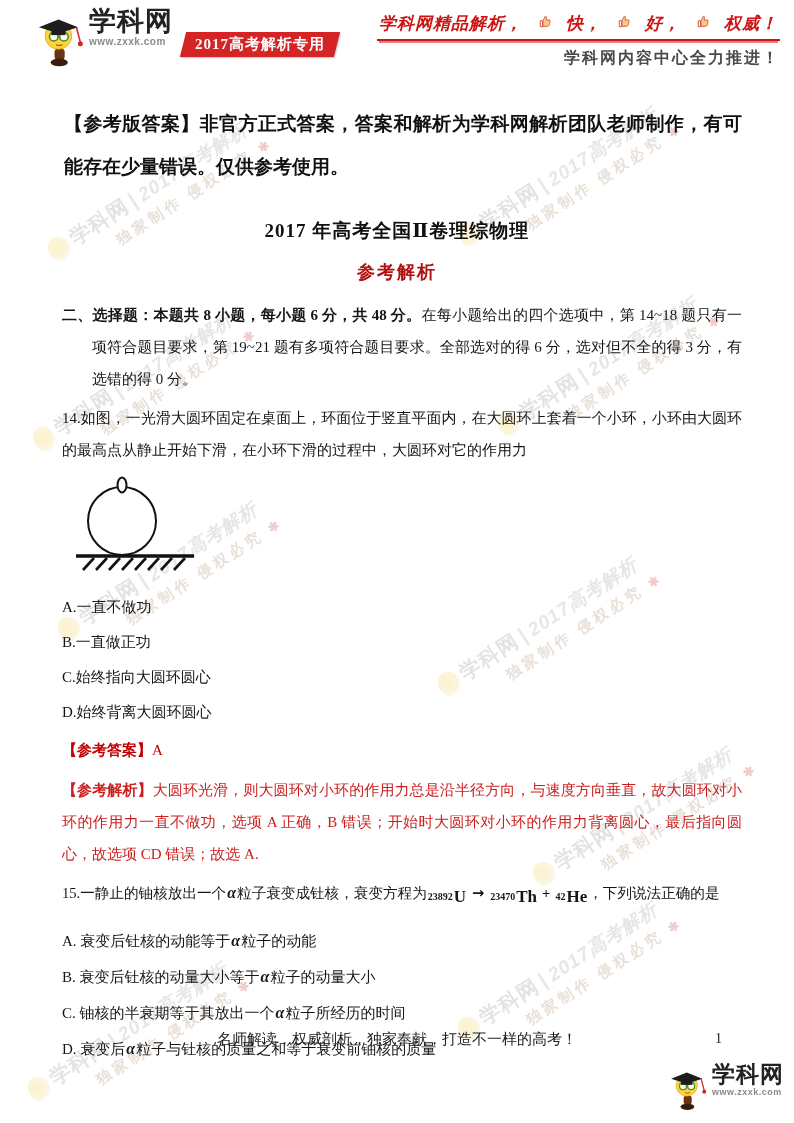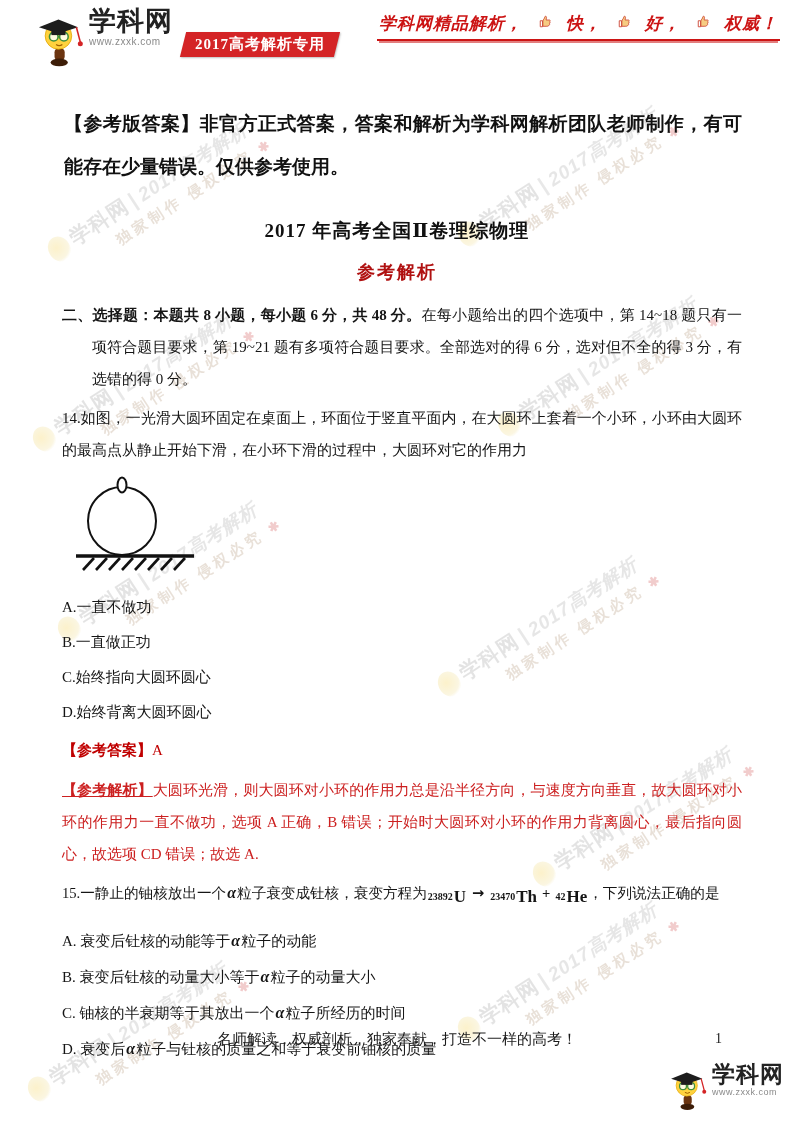--- a/index.html
+++ b/index.html
@@ -21,21 +21,21 @@
     font-family:"Liberation Sans",sans-serif;}
   .wm-star{color:#e59a9a;font-size:13px;letter-spacing:0;}
   
   .content{position:relative;z-index:1;}
   
   .header{display:flex;justify-content:space-between;align-items:flex-start;
     padding:8px 14px 0 35px;height:70px;}
   .logo{display:flex;align-items:flex-start;}
   .logo-textcol{margin-left:4px;line-height:1;}
   .logo-name{font-size:27px;font-weight:bold;color:#222;font-family:"Liberation Sans",sans-serif;letter-spacing:1px;}
-  .logo-url{font-size:10px;color:#8a8a8a;font-family:"Liberation Sans",sans-serif;margin-top:2px;letter-spacing:.5px;}
+  .logo-url{font-size:10px;color:#8a8a8a;font-family:"Liberation Sans",sans-serif;margin-top:2px;letter-spacing:.5px;font-weight:bold;}
   .banner{display:inline-block;background:#d42426;transform:skewX(-14deg);
     padding:3px 12px;margin:24px 0 0 10px;box-shadow:1px 1px 2px rgba(0,0,0,.25);}
   .banner-inner{display:inline-block;transform:skewX(14deg);color:#fff;font-weight:bold;
     font-size:15px;letter-spacing:1px;}
   .hdr-right{text-align:right;padding-top:4px;}
   .slogan-line{display:inline-flex;align-items:center;gap:12px;
     font-size:17px;font-weight:bold;font-style:italic;color:#cc1414;
     border-bottom:2px solid #cc1414;box-shadow:0 4px 0 -2px rgba(204,20,20,.55);
     padding:0 2px 4px 2px;letter-spacing:1px;}
   .thumb{display:inline-block;margin:0 1px 0 3px;}
@@ -48,21 +48,21 @@
   .section{margin:15px 52px 0 62px;font-size:15px;line-height:32px;
     padding-left:30px;text-indent:-30px;text-align:justify;}
   .section .b{font-weight:bold;}
   .q-stem{margin:7px 52px 0 62px;font-size:15px;line-height:32px;text-align:justify;}
   .figure{margin:8px 0 0 72px;}
   .options{margin:10px 0 0 62px;font-size:15px;}
   .opt{line-height:35px;}
   .answer-line{margin:8px 0 0 62px;font-size:15px;color:#c00000;line-height:24px;}
   .answer-line .lbl{font-weight:600;}
   .analysis{margin:12px 52px 0 62px;font-size:15px;line-height:32px;color:#cc2020;text-align:justify;}
-  .analysis .lbl{font-weight:600;text-decoration:underline;}
+  .analysis .lbl{font-weight:600;}
   .alpha{font-weight:bold;font-style:italic;font-size:16px;padding:0 1px;}
   
   .nuc{display:inline-flex;align-items:center;font-weight:bold;margin:0 1px;vertical-align:-2px;}
   .ss{display:inline-flex;flex-direction:row;align-items:flex-end;font-size:10px;
     line-height:10px;font-weight:bold;margin-right:1px;}
   .sym{font-size:17px;letter-spacing:0;}
   .arrow{font-weight:bold;margin:0 5px;font-family:"DejaVu Sans",sans-serif;}
   .plus{font-weight:bold;margin:0 4px;}
   .q15-stem{font-size:14.6px;}
   
@@ -165,20 +165,21 @@
                 <path d="M3 9h3v8H3z" fill="#fff" stroke="#c43" stroke-width="1.2"></path>
                 <path d="M6.5 10c0-3 2.2-3.2 2.7-6.2.2-1.4 2.2-1 2.2.9 0 1.3-.6 2.3-.6 3.3h4.2c1.7 0 1.7 2.1.4 2.3 1 .5.8 2.1-.2 2.3.8.6.4 1.9-.5 2.1-.6 1.7-1.7 1.7-3.8 1.7H6.5z" fill="#f6cc82" stroke="#c43" stroke-width="1.1"></path>
               </svg></span>
           <span>好，</span>
           <span class="thumb"><svg width="15" height="15" viewBox="0 0 20 20">
                 <path d="M3 9h3v8H3z" fill="#fff" stroke="#c43" stroke-width="1.2"></path>
                 <path d="M6.5 10c0-3 2.2-3.2 2.7-6.2.2-1.4 2.2-1 2.2.9 0 1.3-.6 2.3-.6 3.3h4.2c1.7 0 1.7 2.1.4 2.3 1 .5.8 2.1-.2 2.3.8.6.4 1.9-.5 2.1-.6 1.7-1.7 1.7-3.8 1.7H6.5z" fill="#f6cc82" stroke="#c43" stroke-width="1.1"></path>
               </svg></span>
           <span>权威！</span>
         </span>
+        <div class="slogan-sub">学科网内容中心全力推进！</div>
       </div>
     </div>
 
     <div class="disclaimer">【参考版答案】非官方正式答案，答案和解析为学科网解析团队老师制作，有可能存在少量错误。仅供参考使用。</div>
 
     <div class="title">2017 年高考全国Ⅱ卷理综物理</div>
     <div class="subtitle">参考解析</div>
 
     <div class="section">
       <span class="b">二、选择题：本题共 8 小题，每小题 6 分，共 48 分。</span><span>在每小题给出的四个选项中，第 14~18 题只有一项符合题目要求，第 19~21 题有多项符合题目要求。全部选对的得 6 分，选对但不全的得 3 分，有选错的得 0 分。</span>

